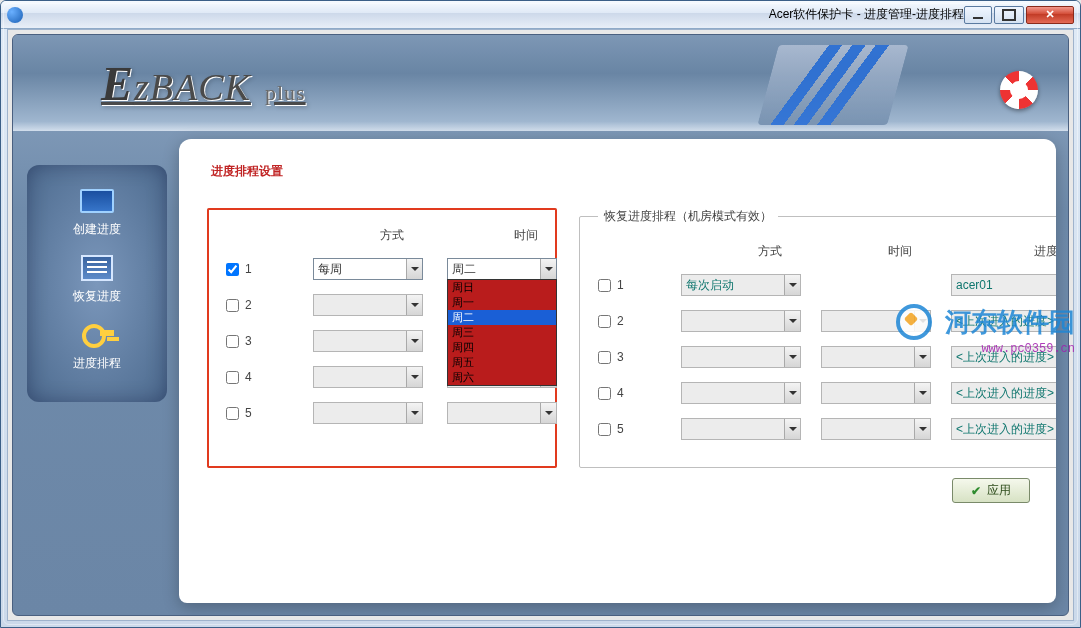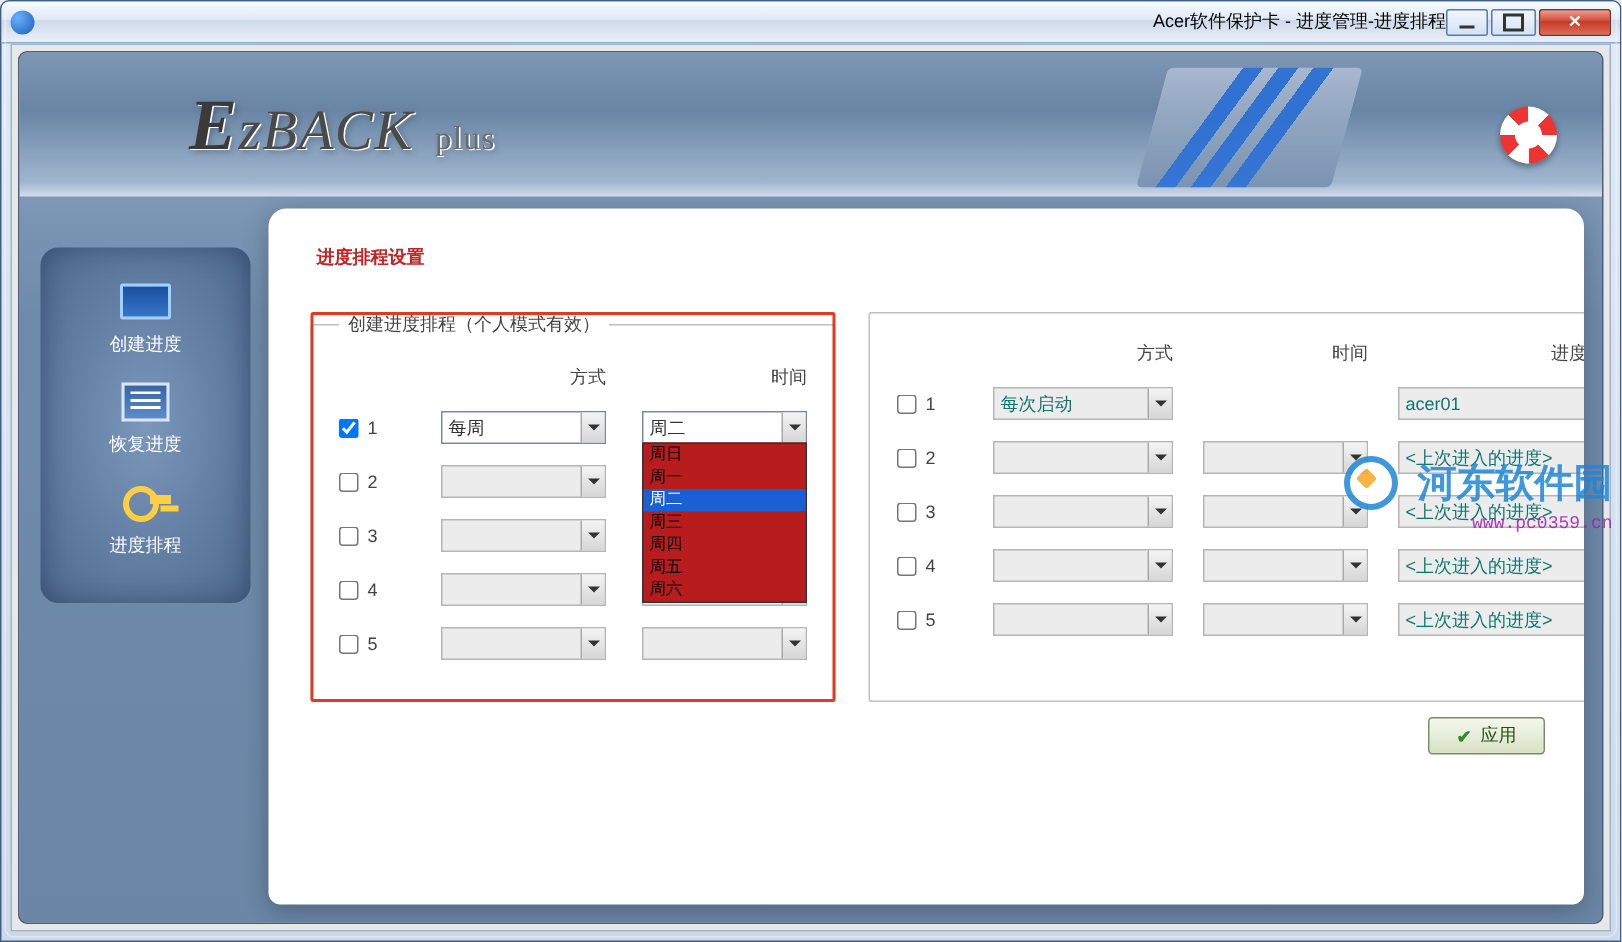--- a/index.html
+++ b/index.html
@@ -68,25 +68,26 @@
     border-radius:6px;
     overflow:hidden;
   }
   
   .logo-band{
     position:absolute;top:0;left:0;right:0;height:96px;
     background:linear-gradient(#7d97b5 0%, #6985a4 40%, #9fb6cf 90%, #d2deec);
     display:flex;align-items:center;
   }
   .logo{
-    margin-left:113px;
+    margin-left:88px;
     font-family: Georgia, 'Times New Roman', serif;
     font-style:italic;font-size:38px;color:#4a4a4a;
     text-shadow: 1px 1px 0 #fff, 2px 2px 4px rgba(0,0,0,.25);
     letter-spacing:1px;
+    text-decoration:underline;
   }
   .logo .big{font-size:48px;font-weight:bold;color:#3a3a3a}
   .logo .plus{font-size:22px;color:#6a6a6a;font-style:normal;margin-left:14px}
   .logo-streaks{
     position:absolute;right:170px;top:10px;width:130px;height:80px;
     background:
       linear-gradient(115deg, transparent 30%, #2a6fd6 30% 38%, transparent 38% 44%, #2a6fd6 44% 52%, transparent 52% 58%, #2a6fd6 58% 66%, transparent 66%),
       linear-gradient(#aebdd3,#7590af);
     transform:skewX(-15deg);
     border-radius:4px;
@@ -149,21 +150,21 @@
   .cols.recover{grid-template-columns:44px 120px 110px 150px;gap:14px 20px}
   .col-head{color:#444;text-align:right;padding-left:4px}
   .row-check{display:flex;align-items:center;gap:6px}
   .row-check input{margin:0}
   .row-check span{color:#444}
 
   .combo{
     position:relative;width:100%;height:22px;
     border:1px solid #7a8a9a;background:#fff;
     display:flex;align-items:center;
-    font-size:12px;color:#333;
+    font-size:12px;color:#333;margin-left:19px;
   }
   .combo.disabled{background:#ececec;color:#0f766e;border-color:#b5b5b5}
   .combo .val{flex:1;padding:0 4px;white-space:nowrap;overflow:hidden}
   .combo .arrow{
     width:16px;height:100%;
     background:linear-gradient(#f4f4f4,#d6d6d6);
     border-left:1px solid #a9a9a9;
     display:flex;align-items:center;justify-content:center;
   }
   .combo .arrow::before{content:"";border:4px solid transparent;border-top-color:#333;margin-top:3px}
@@ -249,21 +250,20 @@
           <span>进度排程</span>
         </div>
       </div>
 
       <div class="content-card">
         <div class="section-title">进度排程设置</div>
 
         <div class="panels">
 
           <fieldset class="panel highlight">
-            <legend>创建进度排程（个人模式有效）</legend>
             <div class="cols">
               <div></div>
               <div class="col-head">方式</div>
               <div class="col-head">时间</div>
 
               <label class="row-check">
                   <input type="checkbox" checked="" style="">
                   <span>1</span>
                 </label>
               <div class="combo">
@@ -332,20 +332,21 @@
                   <span class="arrow"></span>
                 </div>
               <div class="combo disabled">
                   <span class="val"></span>
                   <span class="arrow"></span>
                 </div>
             </div>
           </fieldset>
 
           <fieldset class="panel">
+            <legend>恢复进度排程（机房模式有效）</legend>
             <div class="cols recover">
               <div></div>
               <div class="col-head">方式</div>
               <div class="col-head">时间</div>
               <div class="col-head">进度名称</div>
 
               <label class="row-check">
                   <input type="checkbox" style="">
                   <span>1</span>
                 </label>

